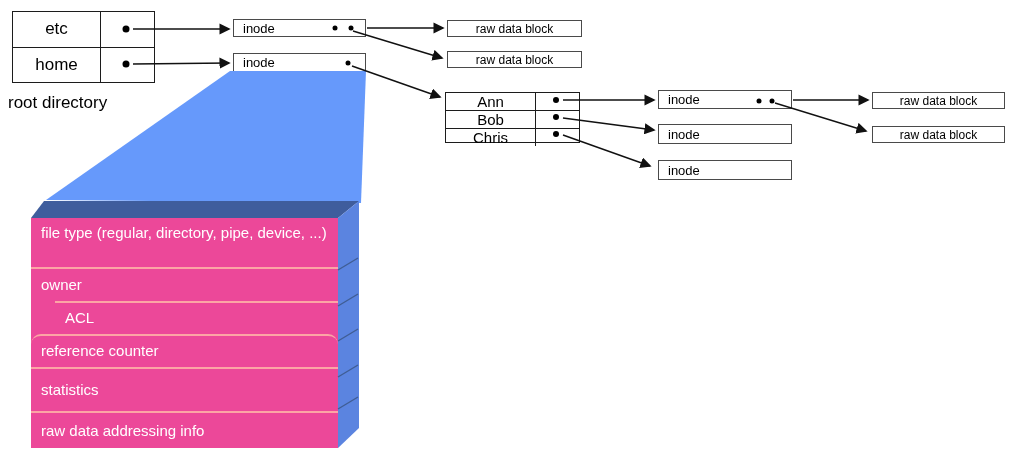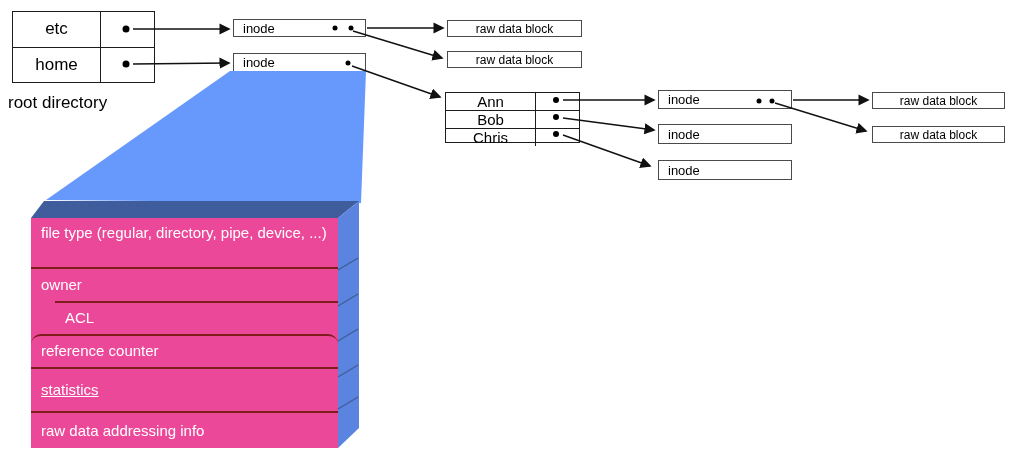--- a/index.html
+++ b/index.html
@@ -32,21 +32,21 @@
 
   
   .detail-front {
     position:absolute; left:31px; top:218px; width:307px; height:230px;
     background:#ec4899; z-index:1; display:flex; flex-direction:column;
   }
   .detail-row {
     box-sizing:border-box; color:#ffffff; font-size:15px; line-height:20px;
     padding-left:10px; padding-right:8px; display:flex; align-items:center;
   }
-  .detail-row + .detail-row { border-top:2px solid #7f1d1d; }
+  .detail-row + .detail-row { border-top:2px solid #fca5a5; }
   .detail-row.tall { align-items:flex-start; padding-top:5px; display:block; }
 
   svg.overlay { position:absolute; left:0; top:0; z-index:10; pointer-events:none; }
 </style>
 </head>
 <body>
 
 <div class="dirtable root-tbl" style="left:12px; top:11px; width:143px; height:72px;">
   <div class="dirrow">
     <div class="namecell">etc</div>
@@ -86,21 +86,21 @@
 <div class="box inode" style="left:658px; top:160px; width:134px; height:20px;">inode</div>
 
 <div class="box raw" style="left:872px; top:92px; width:133px; height:17px;">raw data block</div>
 <div class="box raw" style="left:872px; top:126px; width:133px; height:17px;">raw data block</div>
 
 <div class="detail-front">
   <div class="detail-row tall" style="height:52px;">file type (regular, directory, pipe, device, ...)</div>
   <div class="detail-row" style="height:36px;">owner</div>
   <div class="detail-row" style="height:35px;margin-left:24px;">ACL</div>
   <div class="detail-row" style="height:36px;border-radius:10px;">reference counter</div>
-  <div class="detail-row" style="height:47px;text-decoration:underline;">statistics</div>
+  <div class="detail-row" style="height:47px;">statistics</div>
   <div class="detail-row" style="height:39px;">raw data addressing info</div>
 </div>
 
 <svg class="overlay" width="1017" height="464" viewBox="0 0 1017 464">
   <defs>
     <marker id="arr" viewBox="0 0 10 10" refX="8.5" refY="5" markerWidth="8" markerHeight="8" orient="auto-start-reverse">
       <path d="M0,0 L10,5 L0,10 z" fill="#111"></path>
     </marker>
   </defs>
 

